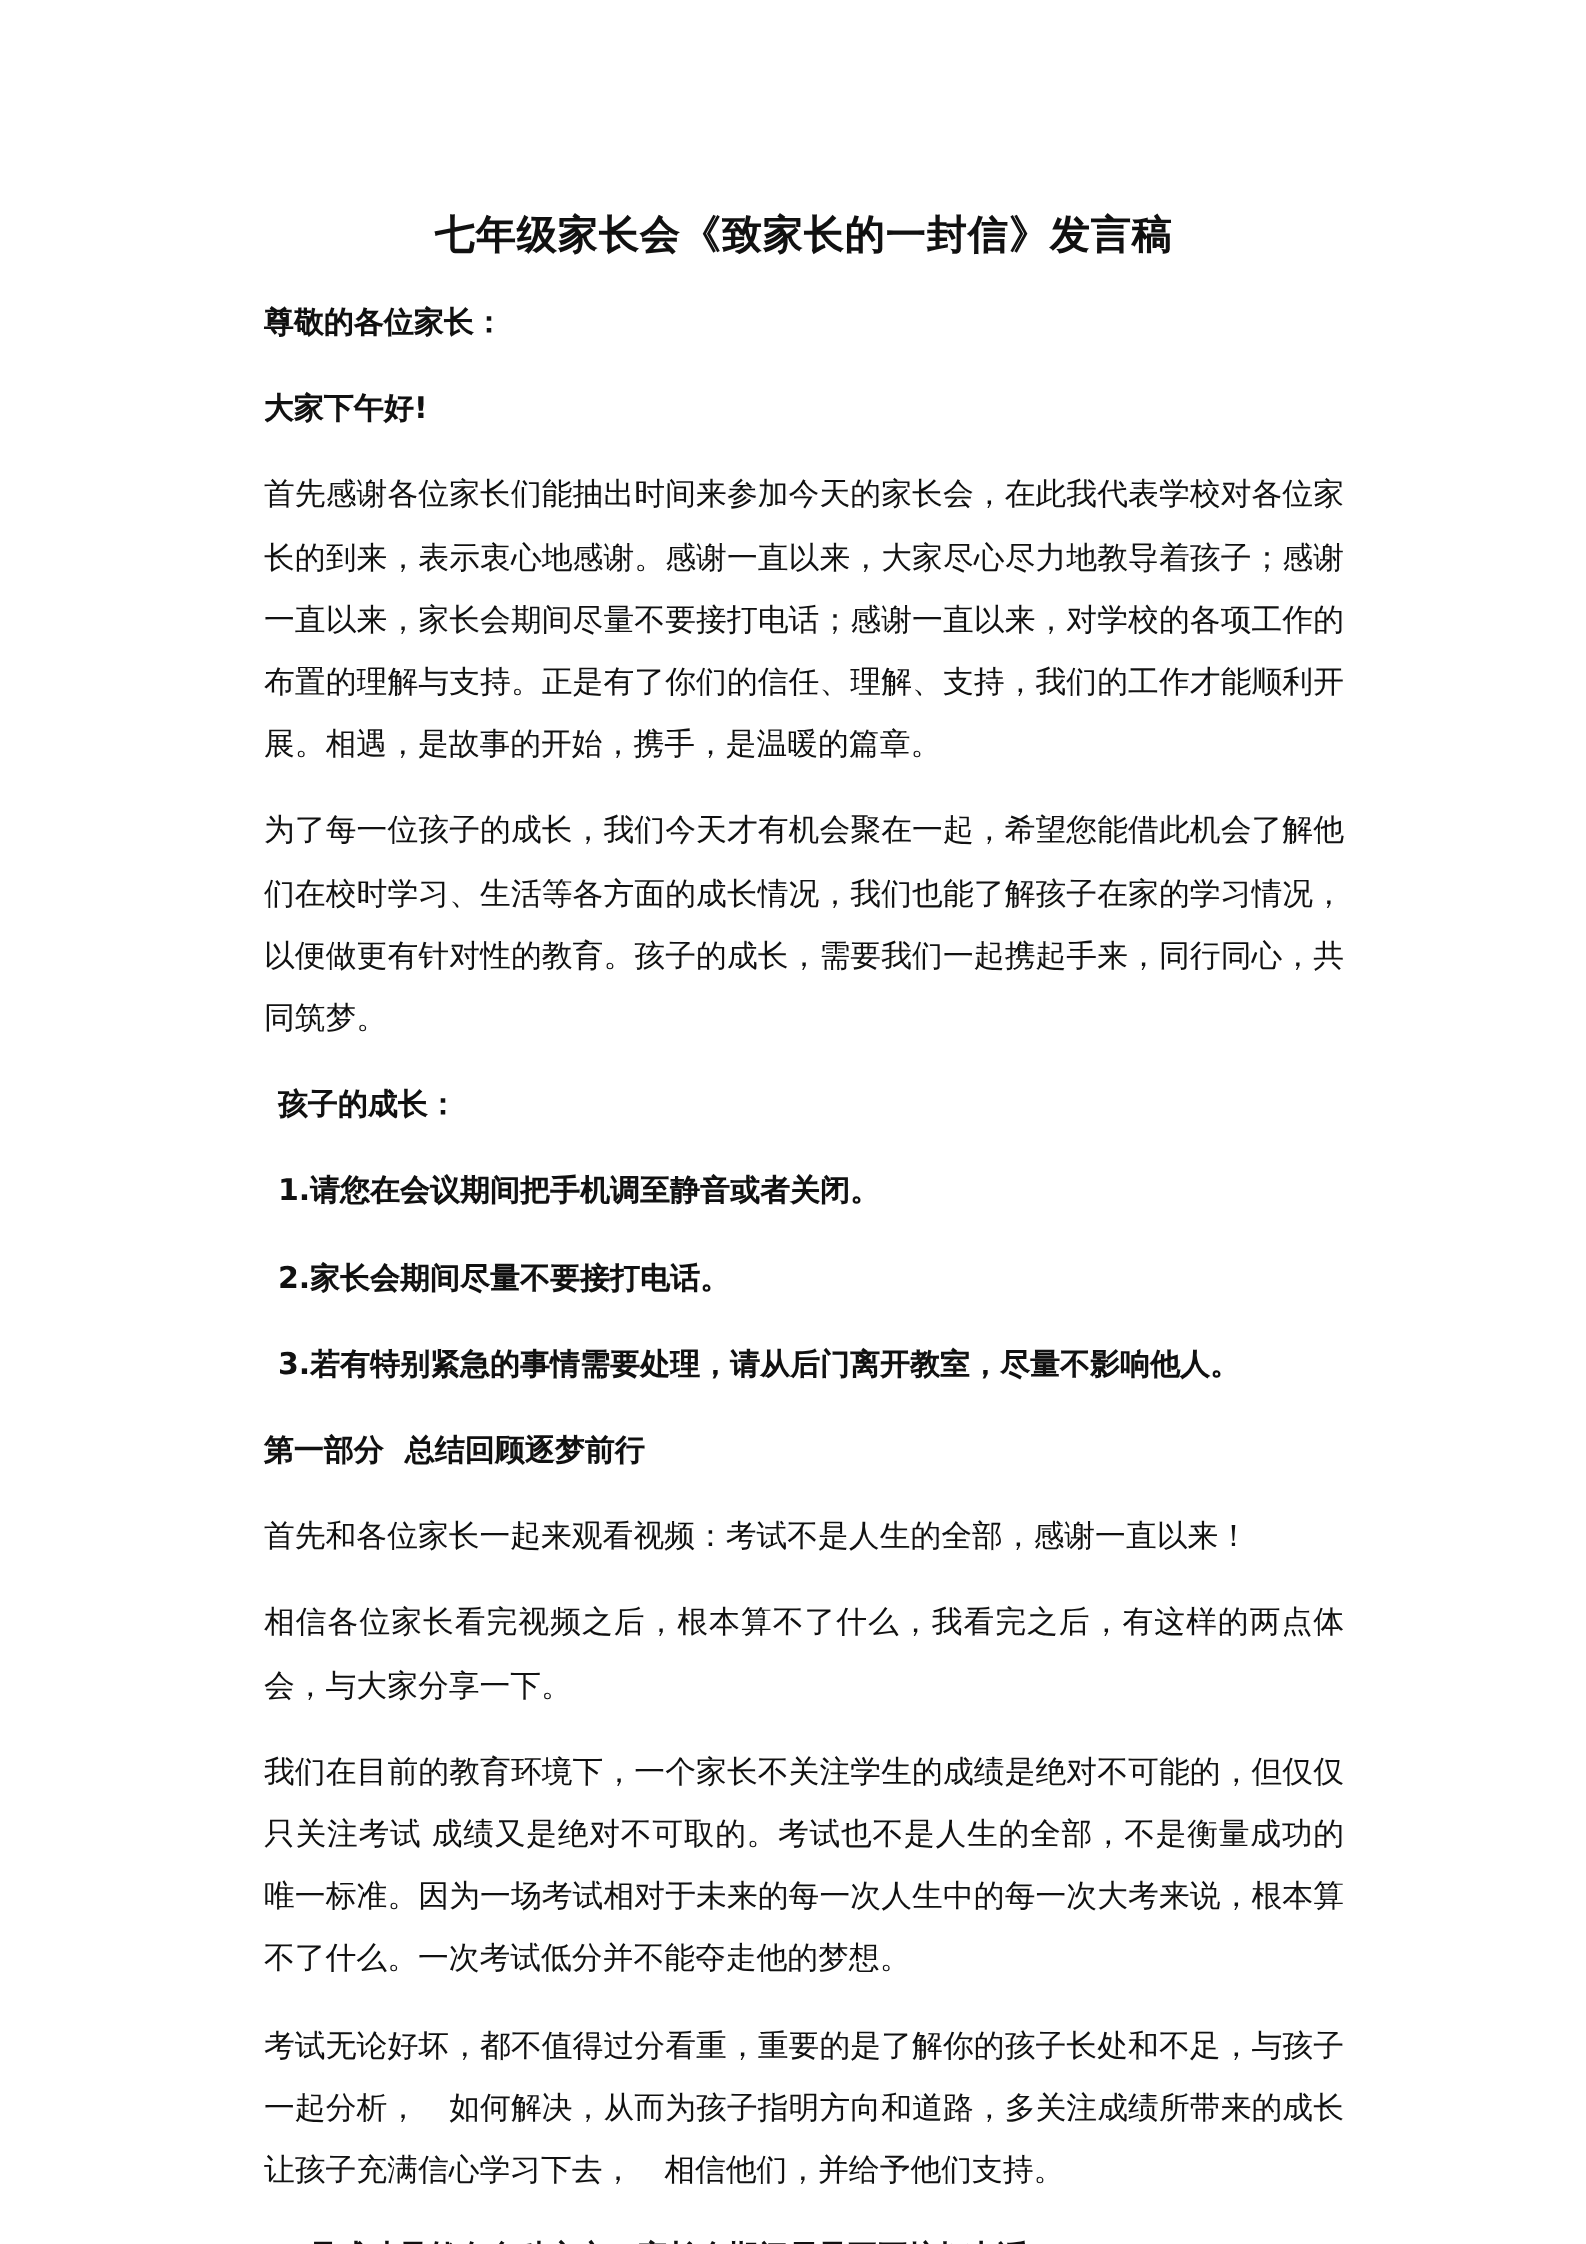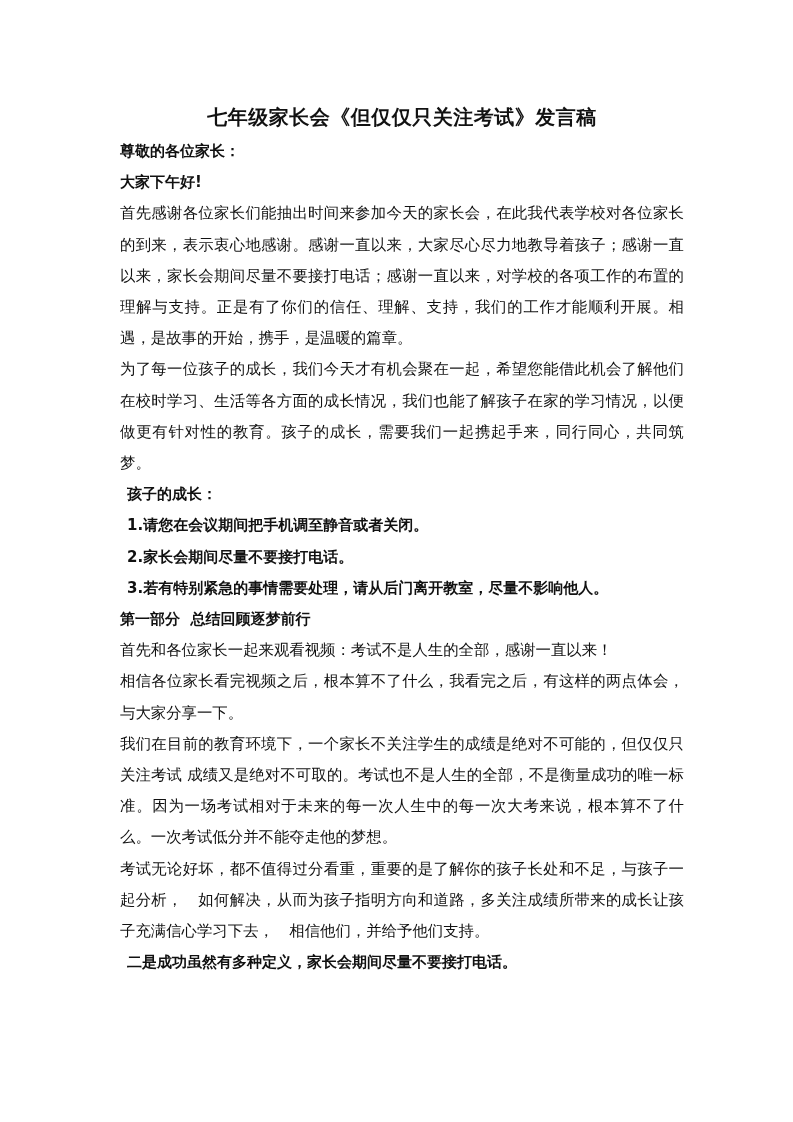--- a/index.html
+++ b/index.html
@@ -1,29 +1,29 @@
 <!DOCTYPE html>
 <html><head>
 <meta charset="utf-8">
 <style>
   html, body { margin: 0; padding: 0; background: #ffffff; }
   body { width: 793px; height: 1122px; position: relative; overflow: hidden;
          font-family: "DejaVu Serif", "Liberation Serif", serif; color: #111; }
   .page { position: absolute; left: 120px; top: 100px; width: 564px; }
   .title { text-align: center; font-family: "DejaVu Sans", "Liberation Sans", sans-serif;
            font-weight: bold; font-size: 20px; line-height: 34px; margin: 0 0 2px 0; letter-spacing: 0.5px; }
-  p { margin: 0; font-size: 15.4px; line-height: 31.2px; text-align: justify; text-align-last: left; }
+  p { margin: 12px; font-size: 15.4px; line-height: 31.2px; text-align: justify; text-align-last: left; }
   .bold { font-family: "DejaVu Sans", "Liberation Sans", sans-serif; font-weight: bold; font-size: 15px; }
   .indent { padding-left: 7px; }
 </style>
 </head>
 <body>
 
 <div class="page">
-  <h1 class="title">七年级家长会《但仅仅只关注考试》发言稿</h1>
+  <h1 class="title">七年级家长会《致家长的一封信》发言稿</h1>
   <p class="bold">尊敬的各位家长：</p>
   <p class="bold">大家下午好!</p>
   <p>首先感谢各位家长们能抽出时间来参加今天的家长会，在此我代表学校对各位家长的到来，表示衷心地感谢。感谢一直以来，大家尽心尽力地教导着孩子；感谢一直以来，家长会期间尽量不要接打电话；感谢一直以来，对学校的各项工作的布置的理解与支持。正是有了你们的信任、理解、支持，我们的工作才能顺利开展。相遇，是故事的开始，携手，是温暖的篇章。</p>
   <p>为了每一位孩子的成长，我们今天才有机会聚在一起，希望您能借此机会了解他们在校时学习、生活等各方面的成长情况，我们也能了解孩子在家的学习情况，以便做更有针对性的教育。孩子的成长，需要我们一起携起手来，同行同心，共同筑梦。</p>
   <p class="bold indent">孩子的成长：</p>
   <p class="bold indent">1.请您在会议期间把手机调至静音或者关闭。</p>
   <p class="bold indent">2.家长会期间尽量不要接打电话。</p>
   <p class="bold indent">3.若有特别紧急的事情需要处理，请从后门离开教室，尽量不影响他人。</p>
   <p class="bold" style="white-space:pre;">第一部分  总结回顾逐梦前行</p>
   <p>首先和各位家长一起来观看视频：考试不是人生的全部，感谢一直以来！</p>

